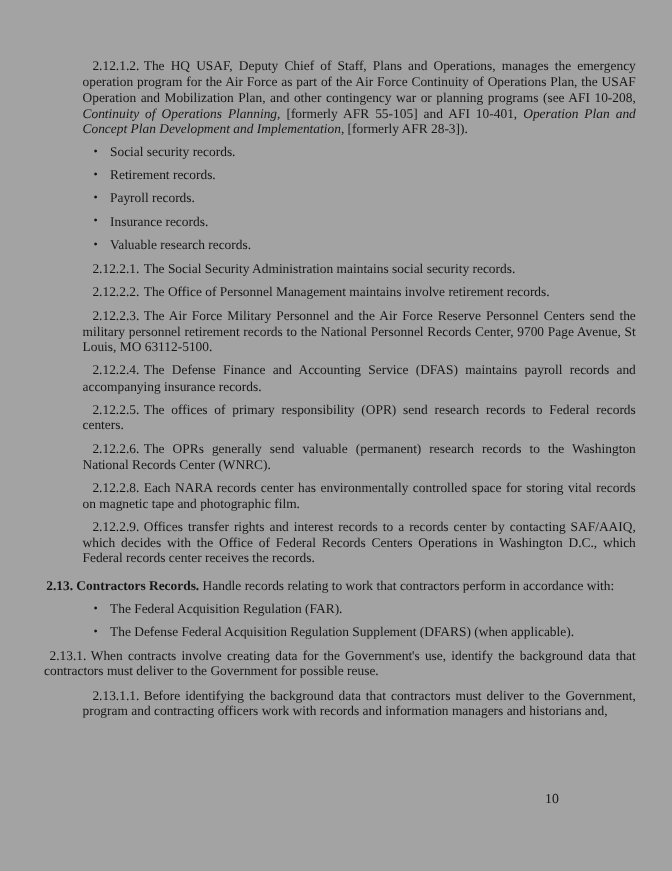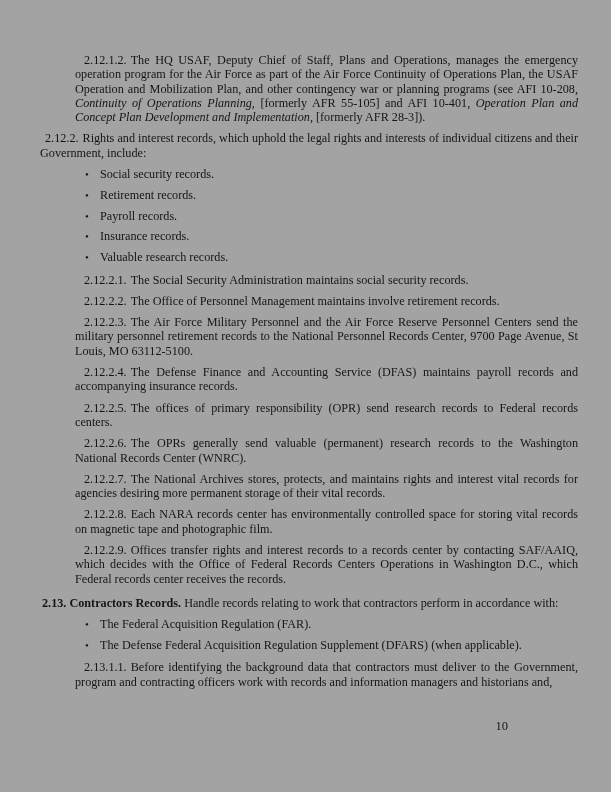--- a/index.html
+++ b/index.html
@@ -45,21 +45,20 @@
   }
 </style>
 </head>
 <body>
 
 <div class="page">
   <div class="content">
 
     <p class="l3"><span class="num">2.12.1.2.</span><span>The HQ USAF, Deputy Chief of Staff, Plans and Operations, manages the emergency operation program for the Air Force as part of the Air Force Continuity of Operations Plan, the USAF Operation and Mobilization Plan, and other contingency war or planning programs (see AFI 10-208, </span><i>Continuity of Operations Planning,</i><span> [formerly AFR 55-105] and AFI 10-401, </span><i>Operation Plan and Concept Plan Development and Implementation,</i><span> [formerly AFR 28-3]).</span></p>
 
-    <p class="l2"><span class="num">2.12.2.</span><span>Rights and interest records, which uphold the legal rights and interests of individual citizens and their Government, include:</span></p>
 
     <div class="bullets">
       <div class="bullet-row">
           <span class="bullet-glyph">•</span>
           <span>Social security records.</span>
         </div>
       <div class="bullet-row">
           <span class="bullet-glyph">•</span>
           <span>Retirement records.</span>
         </div>
@@ -82,38 +81,38 @@
     <p class="l3"><span class="num">2.12.2.2.</span><span>The Office of Personnel Management maintains involve retirement records.</span></p>
 
     <p class="l3"><span class="num">2.12.2.3.</span><span>The Air Force Military Personnel and the Air Force Reserve Personnel Centers send the military personnel retirement records to the National Personnel Records Center, 9700 Page Avenue, St Louis, MO 63112-5100.</span></p>
 
     <p class="l3"><span class="num">2.12.2.4.</span><span>The Defense Finance and Accounting Service (DFAS) maintains payroll records and accompanying insurance records.</span></p>
 
     <p class="l3"><span class="num">2.12.2.5.</span><span>The offices of primary responsibility (OPR) send research records to Federal records centers.</span></p>
 
     <p class="l3"><span class="num">2.12.2.6.</span><span>The OPRs generally send valuable (permanent) research records to the Washington National Records Center (WNRC).</span></p>
 
-    <p class="l3"><span class="num">2.12.2.7.</span><span>The National Archives stores, protects, and maintains rights and interest vital records for agencies desiring more permanent storage of their vital records.</span></p>
 
     <p class="l3"><span class="num">2.12.2.8.</span><span>Each NARA records center has environmentally controlled space for storing vital records on magnetic tape and photographic film.</span></p>
 
     <p class="l3"><span class="num">2.12.2.9.</span><span>Offices transfer rights and interest records to a records center by contacting SAF/AAIQ, which decides with the Office of Federal Records Centers Operations in Washington D.C., which Federal records center receives the records.</span></p>
 
     <p class="heading"><span class="bold">2.13. Contractors Records.</span><span> Handle records relating to work that contractors perform in accordance with:</span></p>
 
     <div class="bullets">
       <div class="bullet-row">
           <span class="bullet-glyph">•</span>
           <span>The Federal Acquisition Regulation (FAR).</span>
         </div>
       <div class="bullet-row">
           <span class="bullet-glyph">•</span>
           <span>The Defense Federal Acquisition Regulation Supplement (DFARS) (when applicable).</span>
         </div>
     </div>
 
+    <p class="l2"><span class="num">2.13.1.</span><span>When contracts involve creating data for the Government's use, identify the background data that contractors must deliver to the Government for possible reuse.</span></p>
 
     <p class="l3"><span class="num">2.13.1.1.</span><span>Before identifying the background data that contractors must deliver to the Government, program and contracting officers work with records and information managers and historians and,</span></p>
 
   </div>
 
   <div class="page-num">10</div>
 </div>
 
 </body></html>

